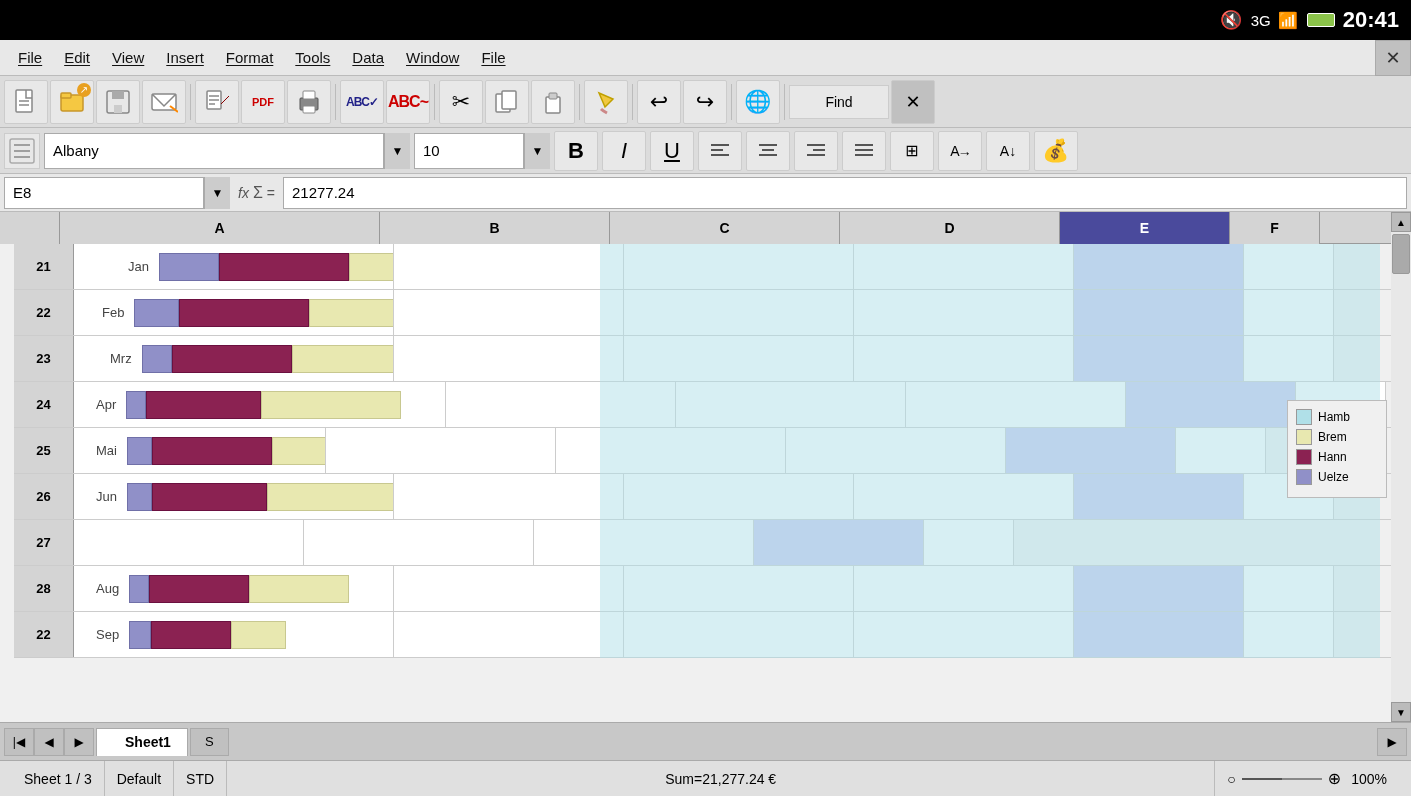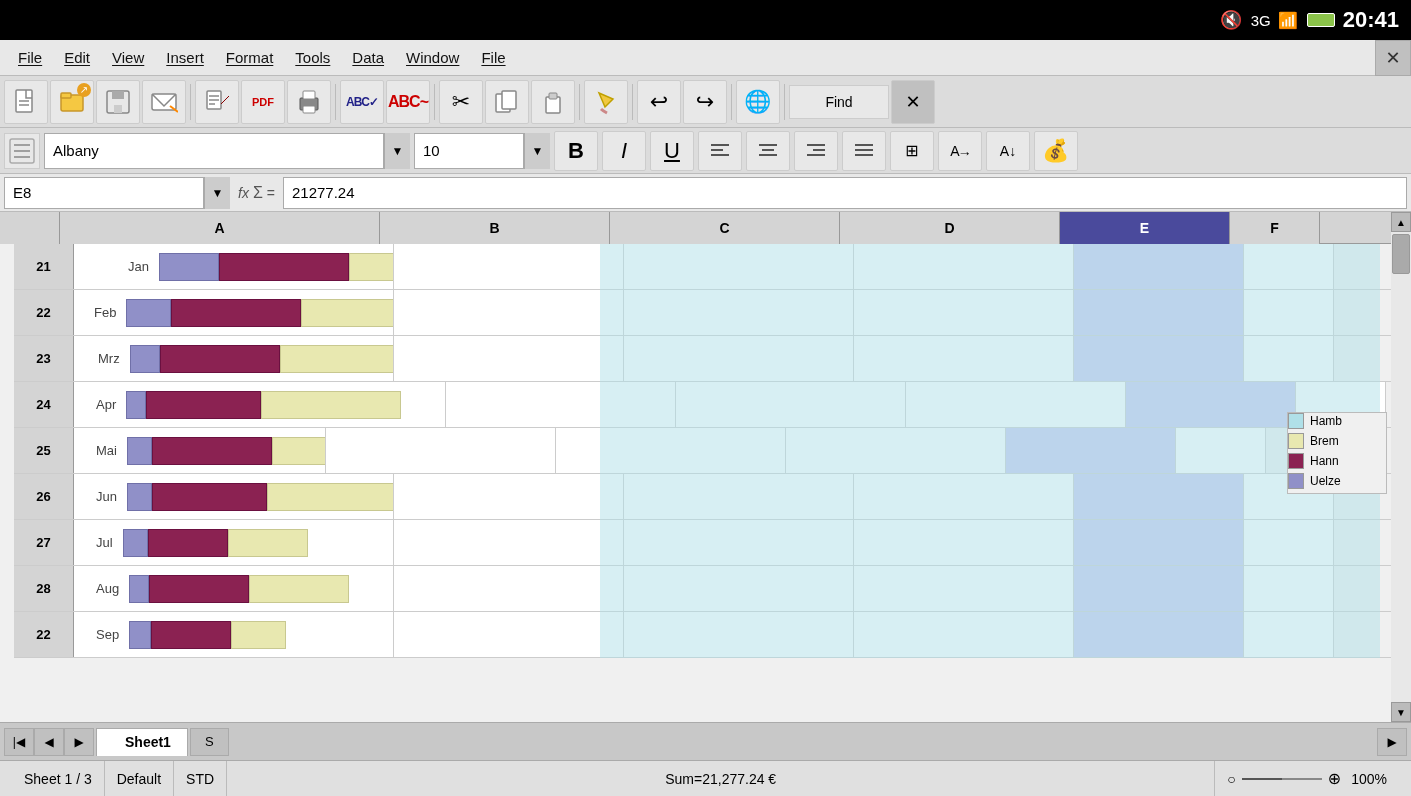--- a/index.html
+++ b/index.html
@@ -177,22 +177,22 @@
       display: flex; align-items: center; padding: 0 12px; font-size: 14px; gap: 0;
     }
     .status-section {
       display: flex; align-items: center; padding: 0 12px; height: 100%;
       border-right: 1px solid #bbb;
     }
     .status-section:last-child { border-right: none; margin-left: auto; }
 
     
     .legend-box {
-      position: absolute; right: 24px; top: 200px; background: #f0f0f0;
-      border: 1px solid #bbb; padding: 0; font-size: 12px; z-index: 5;
+      position: absolute; right: 24px; top: 188px; background: #f0f0f0;
+      border: 1px solid #bbb; padding: 8px; font-size: 12px; z-index: 5;
       min-width: 100px;
     }
     .legend-item { display: flex; align-items: center; gap: 6px; margin-bottom: 4px; }
     .legend-color { width: 16px; height: 16px; border: 1px solid #999; flex-shrink: 0; }
 
   </style>
 </head>
 <body>
 
 <div id="status-bar">
@@ -430,38 +430,38 @@
           <div class="grid-cell" style="width:230px;"></div>
           <div class="grid-cell" style="width:230px;"></div>
           <div class="grid-cell" style="width:220px;"></div>
           <div class="grid-cell col-e" style="width:170px;"></div>
           <div class="grid-cell" style="width:90px;"></div>
         </div>
 
         <div class="grid-row">
           <div class="row-num">22</div>
           <div class="grid-cell" style="width:320px;">
-            <span style="margin-left:16px;font-size:13px;color:#444;">Feb</span>
+            <span style="margin-left:24px;font-size:13px;color:#444;">Feb</span>
             <div style="display:flex;align-items:center;height:28px;margin-left:10px;">
               <div style="width:45px;height:28px;background:#9090c8;border:1px solid #7070a8;"></div>
               <div style="width:130px;height:28px;background:#8b2252;border:1px solid #6b1040;"></div>
               <div style="width:140px;height:28px;background:#e8e8b0;border:1px solid #c8c890;"></div>
             </div>
           </div>
           <div class="grid-cell" style="width:230px;"></div>
           <div class="grid-cell" style="width:230px;"></div>
           <div class="grid-cell" style="width:220px;"></div>
           <div class="grid-cell col-e" style="width:170px;"></div>
           <div class="grid-cell" style="width:90px;"></div>
         </div>
 
         <div class="grid-row">
           <div class="row-num">23</div>
           <div class="grid-cell" style="width:320px;">
-            <span style="margin-left:20px;font-size:13px;color:#444;">Mrz</span>
+            <span style="margin-left:32px;font-size:13px;color:#444;">Mrz</span>
             <div style="display:flex;align-items:center;height:28px;margin-left:10px;">
               <div style="width:30px;height:28px;background:#9090c8;border:1px solid #7070a8;"></div>
               <div style="width:120px;height:28px;background:#8b2252;border:1px solid #6b1040;"></div>
               <div style="width:150px;height:28px;background:#e8e8b0;border:1px solid #c8c890;"></div>
             </div>
           </div>
           <div class="grid-cell" style="width:230px;"></div>
           <div class="grid-cell" style="width:230px;"></div>
           <div class="grid-cell" style="width:220px;"></div>
           <div class="grid-cell col-e" style="width:170px;"></div>
@@ -514,28 +514,20 @@
           </div>
           <div class="grid-cell" style="width:230px;"></div>
           <div class="grid-cell" style="width:230px;"></div>
           <div class="grid-cell" style="width:220px;"></div>
           <div class="grid-cell col-e" style="width:170px;"></div>
           <div class="grid-cell" style="width:90px;"></div>
         </div>
 
         <div class="grid-row">
           <div class="row-num">27</div>
-          <div class="grid-cell" style="width:320px;">
-            <span style="margin-left:18px;font-size:13px;color:#444;">Jul</span>
-            <div style="display:flex;align-items:center;height:28px;margin-left:10px;">
-              <div style="width:25px;height:28px;background:#9090c8;border:1px solid #7070a8;"></div>
-              <div style="width:80px;height:28px;background:#8b2252;border:1px solid #6b1040;"></div>
-              <div style="width:80px;height:28px;background:#e8e8b0;border:1px solid #c8c890;"></div>
-            </div>
-          </div>
           <div class="grid-cell" style="width:230px;"></div>
           <div class="grid-cell" style="width:230px;"></div>
           <div class="grid-cell" style="width:220px;"></div>
           <div class="grid-cell col-e" style="width:170px;"></div>
           <div class="grid-cell" style="width:90px;"></div>
         </div>
 
         <div class="grid-row">
           <div class="row-num">28</div>
           <div class="grid-cell" style="width:320px;">

